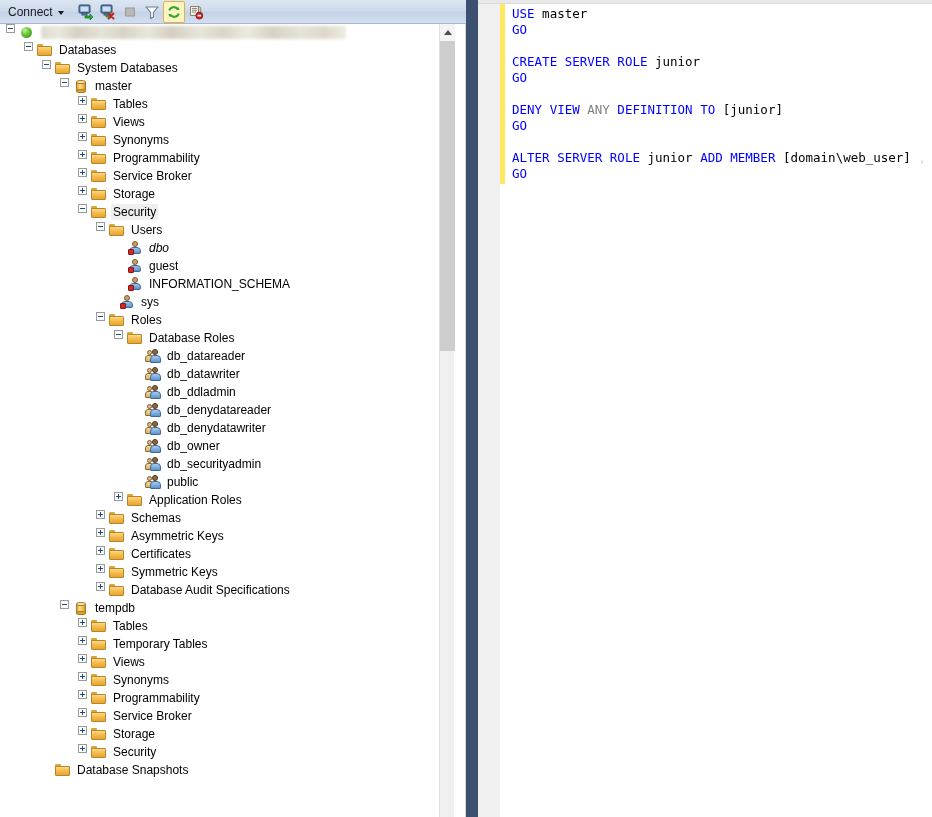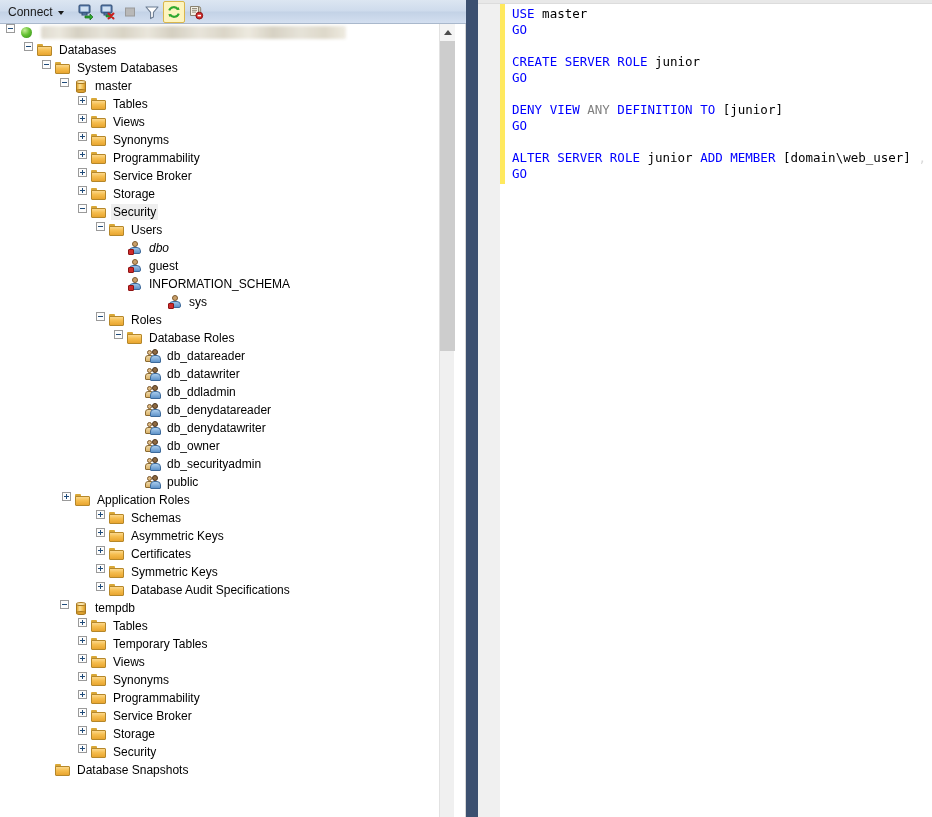--- a/index.html
+++ b/index.html
@@ -416,21 +416,21 @@
           <span class="toggle none"></span>
           <span class="ico">
             <span class="usr">
               <span class="head"></span>
               <span class="body"></span>
               <span class="badge"></span>
             </span>
           </span>
           <span class="label">INFORMATION_SCHEMA</span>
         </div>
-        <div class="row" style="padding-left: 106px; margin-left: 48px;">
+        <div class="row" style="padding-left: 106px;">
           <span class="toggle none"></span>
           <span class="ico">
             <span class="usr">
               <span class="head"></span>
               <span class="body"></span>
               <span class="badge"></span>
             </span>
           </span>
           <span class="label">sys</span>
         </div>
@@ -543,21 +543,21 @@
           <span class="ico">
             <span class="grp">
               <span class="h1"></span>
               <span class="b1"></span>
               <span class="h2"></span>
               <span class="b2"></span>
             </span>
           </span>
           <span class="label">public</span>
         </div>
-        <div class="row" style="padding-left: 62px;">
+        <div class="row" style="padding-left: 114px;">
           <span class="toggle plus"></span>
           <span class="ico">
             <span class="folder">
               <span class="tab"></span>
               <span class="body"></span>
             </span>
           </span>
           <span class="label">Application Roles</span>
         </div>
         <div class="row" style="padding-left: 96px;">

